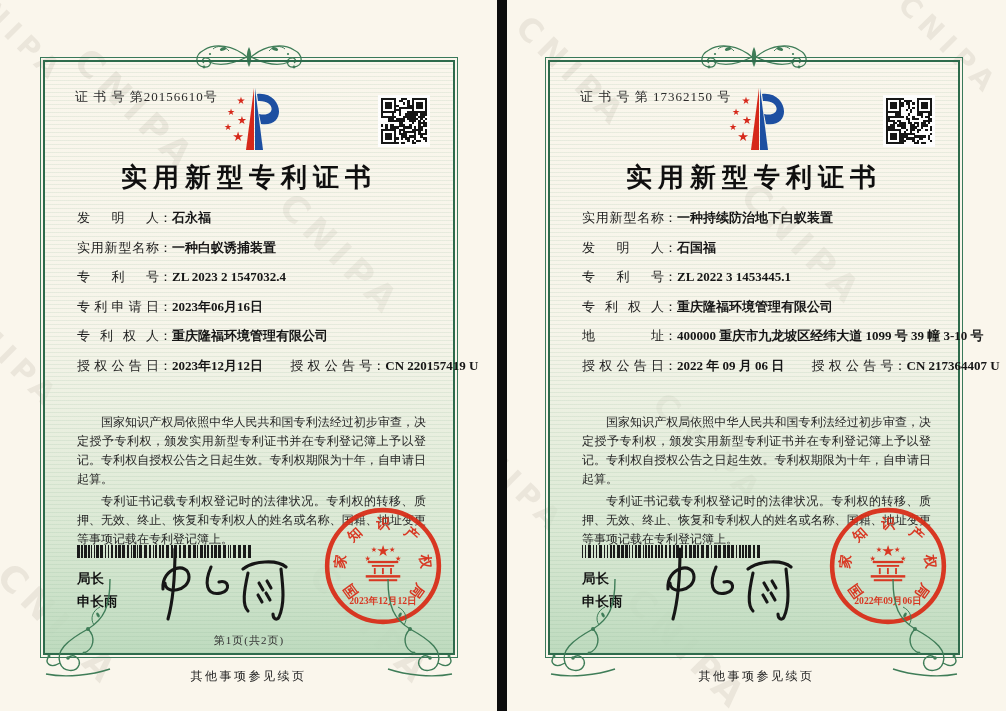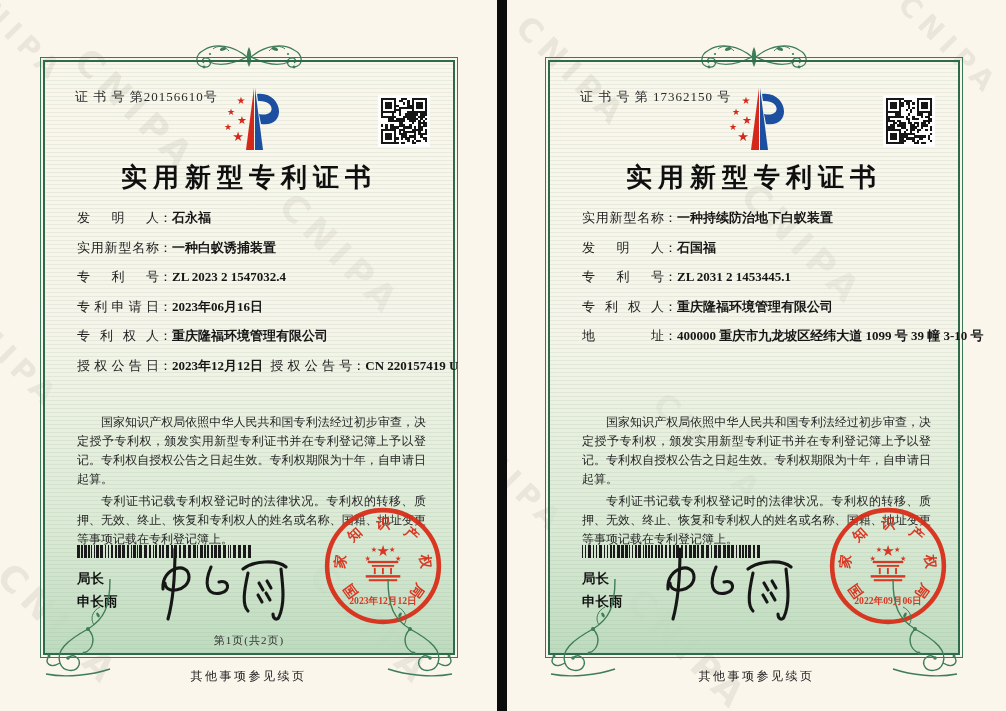--- a/index.html
+++ b/index.html
@@ -33,21 +33,21 @@
   .logo{position:absolute;left:176px;top:22px}
   .qr{position:absolute;right:26px;top:36px;width:46px;height:46px;background:#fdfdfd;box-shadow:0 0 0 3px #fdfdfd}
   .qr i{position:absolute;width:5%;height:5%;background:#161616}
   .title{position:absolute;left:0;right:0;top:98px;text-align:center;font-size:26px;font-weight:700;
          letter-spacing:6px;color:#0f0f0f;white-space:nowrap}
 
   .fields{position:absolute;left:32px;right:24px;top:147px}
   .frow{height:29.5px;font-size:13px;white-space:nowrap}
   .flabel{display:inline-block;width:82px;text-align:justify;text-align-last:justify;color:#1d1d1d;vertical-align:bottom}
   .fvalue{font-weight:600;color:#161616}
-  .g2{margin-left:4px}
+  .g2{margin-left:24px}
 
   .paras{position:absolute;left:32px;right:27px;top:351px;font-size:12px;line-height:19px;
          text-align:justify;color:#262626}
   .paras p{margin:0 0 3px;text-indent:2em}
 
   .barcode{position:absolute;left:32px;top:483px;width:178px;height:13px}
   .barcode i{position:absolute;top:0;bottom:0;background:#1a1a1a}
 
   .officer{position:absolute;left:32px;top:505px;font-family:"Liberation Sans","DejaVu Sans",sans-serif;
            font-size:13.5px;font-weight:700;color:#111;line-height:23px}
@@ -764,23 +764,27 @@
             <i style="left:61.904761904761905%;top:95.23809523809524%"></i>
             <i style="left:66.66666666666667%;top:95.23809523809524%"></i>
             <i style="left:76.19047619047619%;top:95.23809523809524%"></i>
             <i style="left:80.95238095238095%;top:95.23809523809524%"></i>
           </div>
         <div class="title">实用新型专利证书</div>
 
         <div class="fields">
           <div class="frow"><span class="flabel">实用新型名称</span><span>：</span><span class="fvalue">一种持续防治地下白蚁装置</span></div>
           <div class="frow"><span class="flabel">发明人</span><span>：</span><span class="fvalue">石国福</span></div>
-          <div class="frow"><span class="flabel">专利号</span><span>：</span><span class="fvalue">ZL 2031 2 1453445.1</span></div>
+          <div class="frow"><span class="flabel">专利号</span><span>：</span><span class="fvalue">ZL 2022 3 1453445.1</span></div>
           <div class="frow"><span class="flabel">专利权人</span><span>：</span><span class="fvalue">重庆隆福环境管理有限公司</span></div>
           <div class="frow"><span class="flabel">地址</span><span>：</span><span class="fvalue">400000 重庆市九龙坡区经纬大道 1099 号 39 幢 3-10 号</span></div>
+          <div class="frow">
+            <span class="flabel">授权公告日</span><span>：</span><span class="fvalue">2022 年 09 月 06 日</span>
+            <span class="g2"><span class="flabel">授权公告号</span><span>：</span><span class="fvalue">CN 217364407 U</span></span>
+          </div>
         </div>
 
         <div class="paras">
           <p>国家知识产权局依照中华人民共和国专利法经过初步审查，决定授予专利权，颁发实用新型专利证书并在专利登记簿上予以登记。专利权自授权公告之日起生效。专利权期限为十年，自申请日起算。</p>
           <p>专利证书记载专利权登记时的法律状况。专利权的转移、质押、无效、终止、恢复和专利权人的姓名或名称、国籍、地址变更等事项记载在专利登记簿上。</p>
         </div>
 
         <div class="barcode">
             <i style="left:0px;width:1px"></i>
             <i style="left:3px;width:1px"></i>

